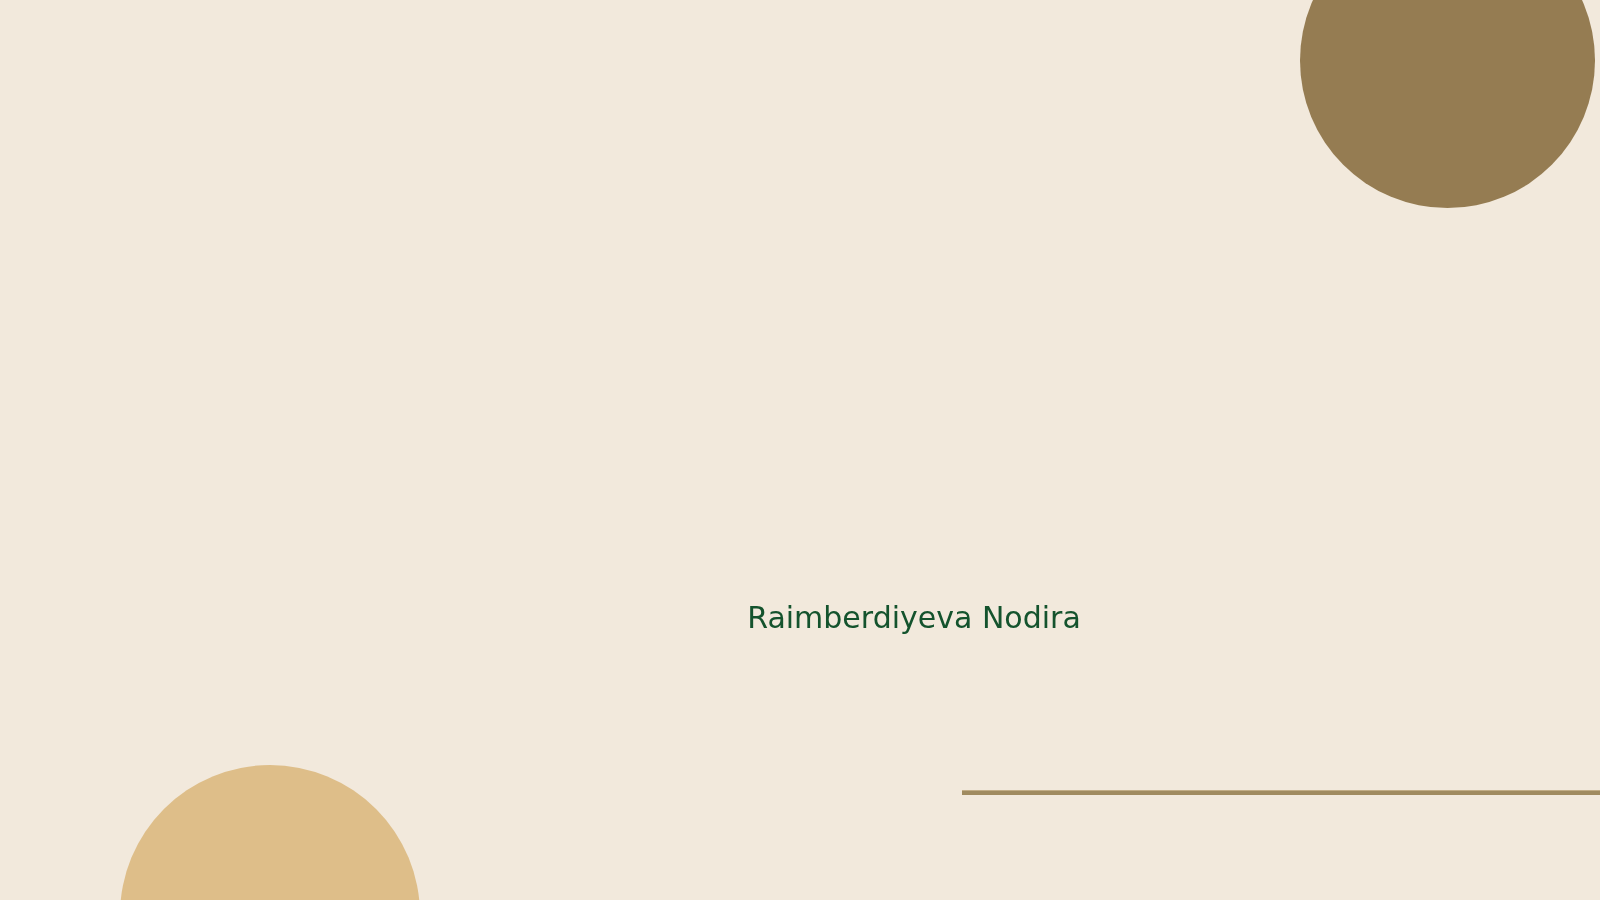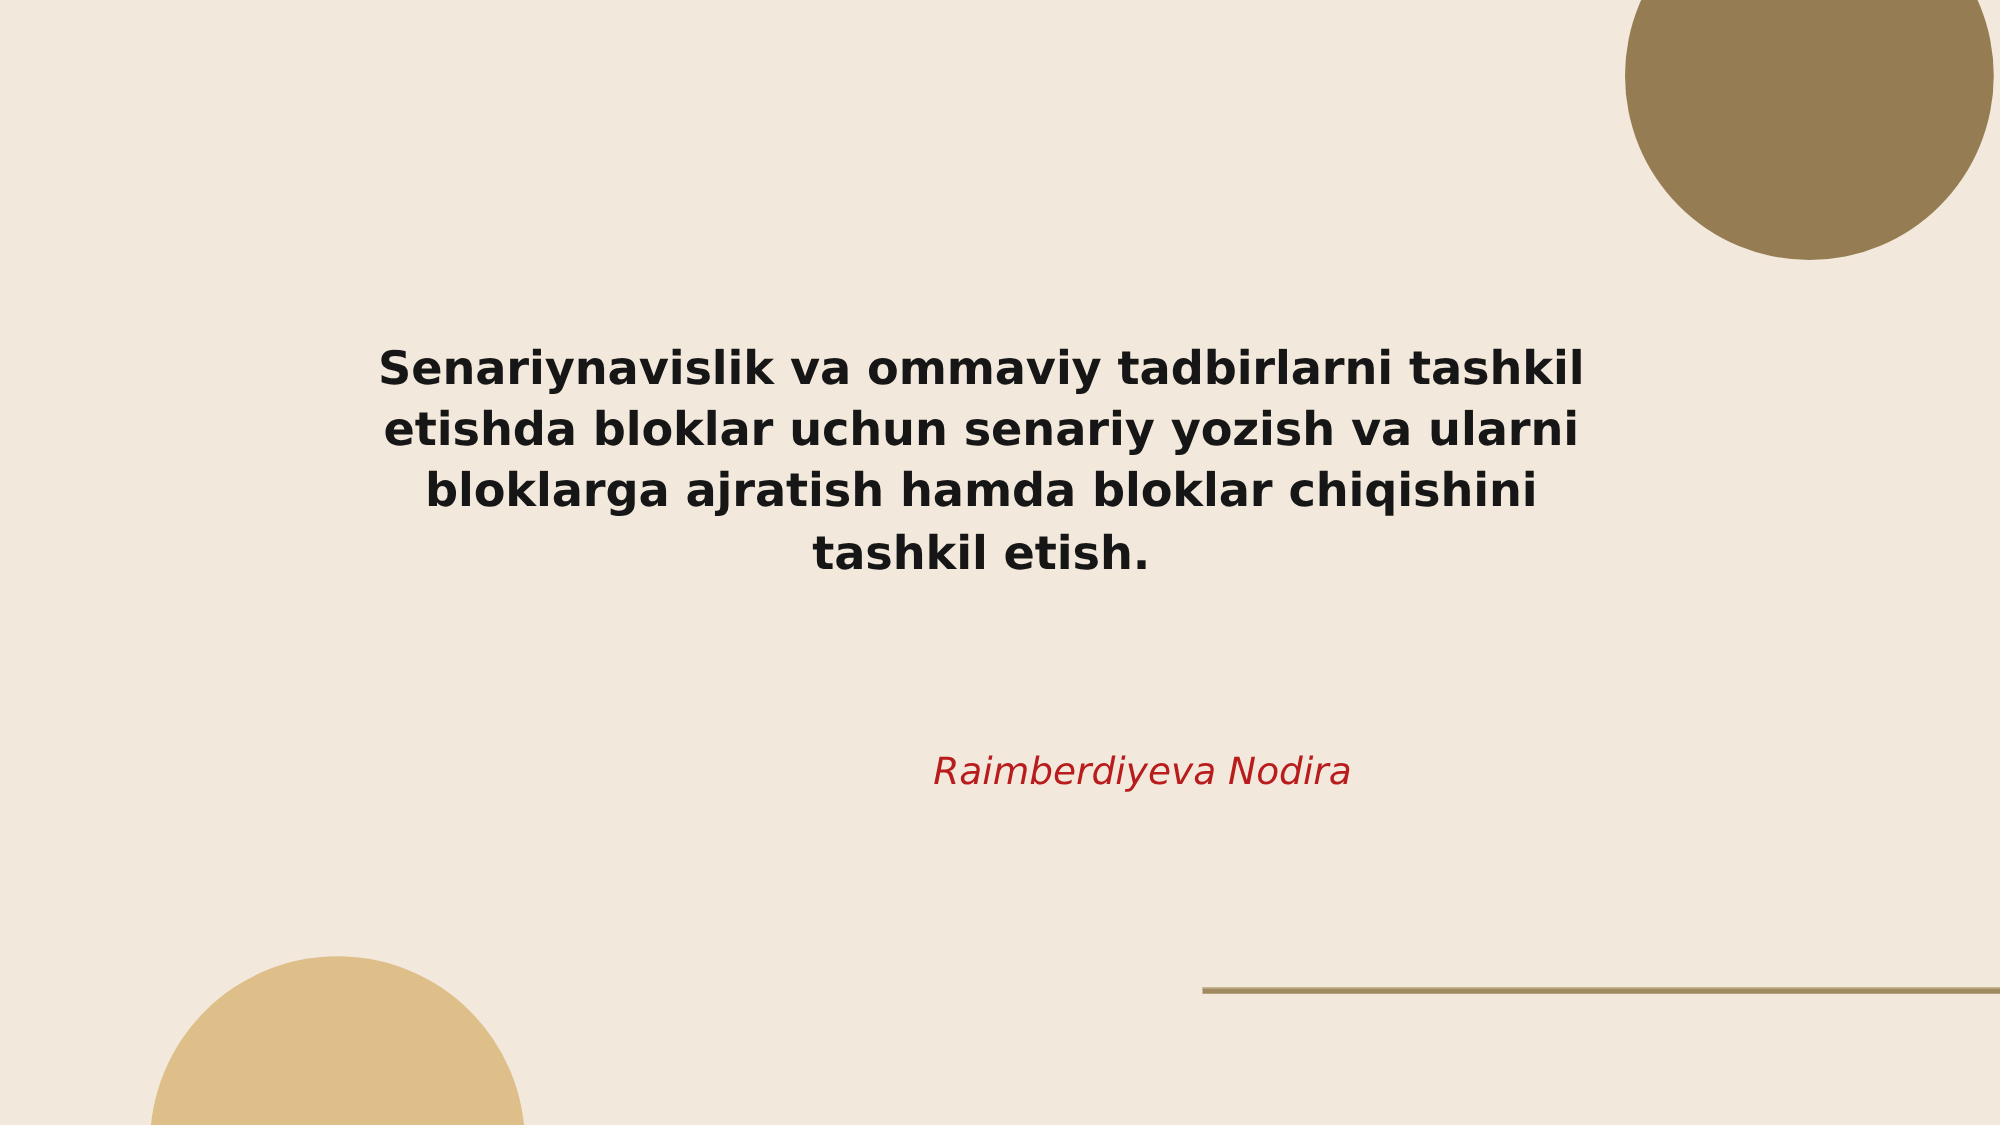--- a/index.html
+++ b/index.html
@@ -76,37 +76,33 @@
     left: 300px;
     top: 600px;
     width: 1228px;
     text-align: center;
   }
 
   .author-name {
     margin: 0;
     font-size: 30px;
     line-height: 1.2;
-    font-style: italic;
     font-weight: 400;
-    color: #b91c1c;
+    color: #14532d;
   }
 </style>
 </head>
 <body>
 
 <div class="slide">
 
   <div class="shape-circle-top-right"></div>
 
   <div class="shape-circle-bottom-left"></div>
 
   <div class="shape-rule"></div>
 
-  <div class="content">
-    <h1 class="slide-title">Senariynavislik va ommaviy tadbirlarni tashkil etishda bloklar uchun senariy yozish va ularni bloklarga ajratish hamda bloklar chiqishini tashkil etish.</h1>
-  </div>
 
   <div class="author-wrap">
     <p class="author-name">Raimberdiyeva Nodira</p>
   </div>
 
 </div>
 
 </body></html>

